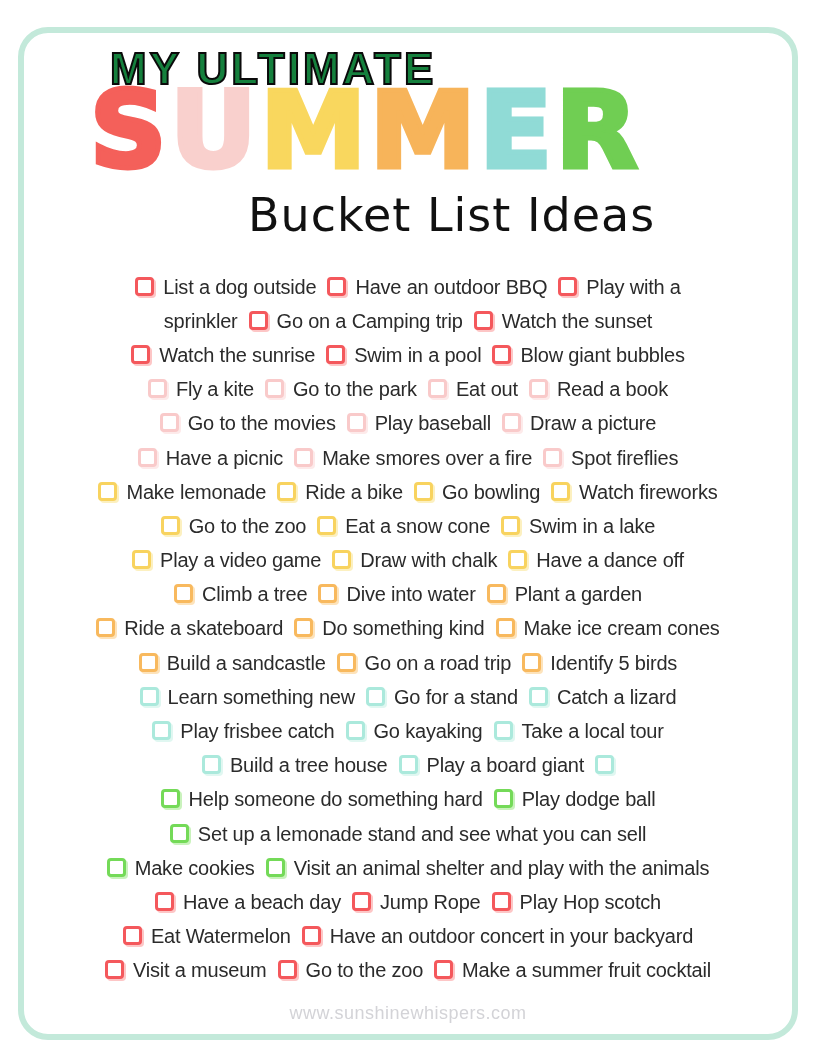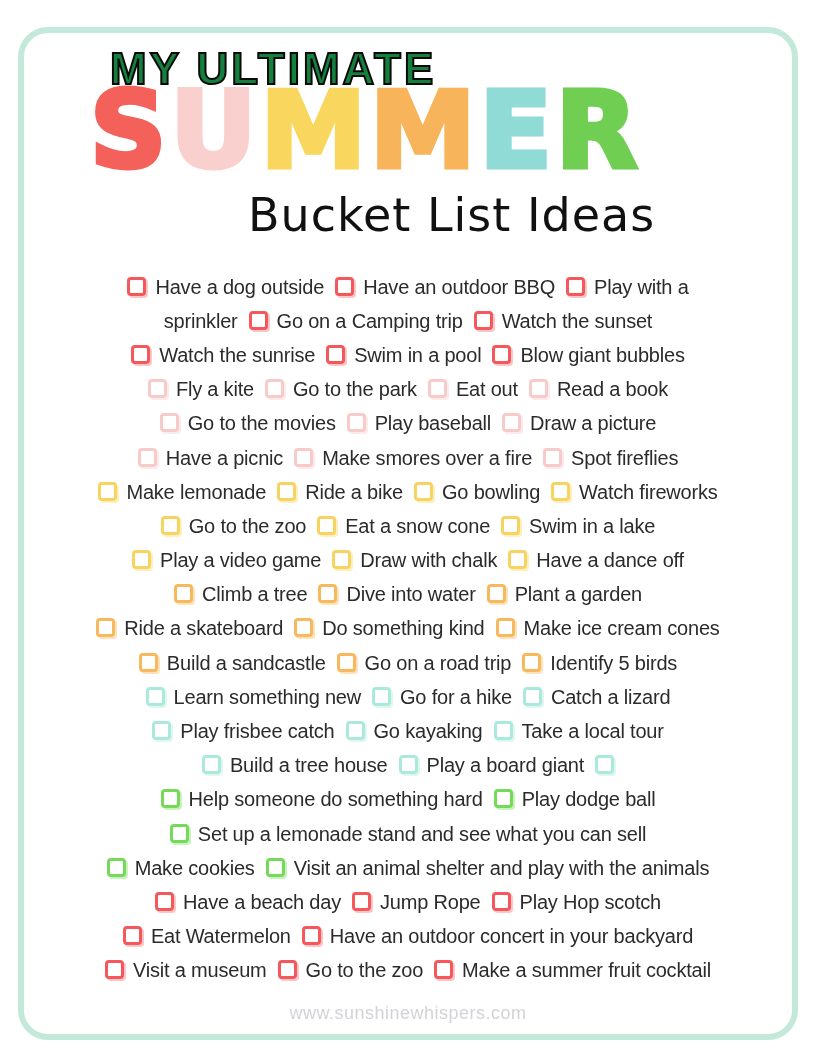--- a/index.html
+++ b/index.html
@@ -71,21 +71,21 @@
 <div class="kicker">MY ULTIMATE</div>
 
 <div class="summer"><span style="color: rgb(244, 96, 90);">S</span><span style="color: rgb(249, 208, 205);">U</span><span style="color: rgb(249, 215, 94);">M</span><span style="color: rgb(247, 180, 90);">M</span><span style="color: rgb(144, 219, 214);">E</span><span style="color: rgb(112, 206, 83);">R</span></div>
 
 <div class="subtitle">Bucket List Ideas</div>
 
 <div class="bucket-list">
     <div class="line">
       <span class="item">
         <span class="cb" style="border-color: rgb(244, 88, 92); box-shadow: rgb(253, 198, 198) 2px 2px 0px;"></span>
-        <span class="lab">Have a dog outside</span>
+        <span class="lab">List a dog outside</span>
       </span>
       <span class="item">
         <span class="cb" style="border-color: rgb(244, 88, 92); box-shadow: rgb(253, 198, 198) 2px 2px 0px;"></span>
         <span class="lab">Have an outdoor BBQ</span>
       </span>
       <span class="item">
         <span class="cb" style="border-color: rgb(244, 88, 92); box-shadow: rgb(253, 198, 198) 2px 2px 0px;"></span>
         <span class="lab">Play with a</span>
       </span>
     </div>
@@ -248,21 +248,21 @@
         <span class="lab">Identify 5 birds</span>
       </span>
     </div>
     <div class="line">
       <span class="item">
         <span class="cb" style="border-color: rgb(171, 233, 220); box-shadow: rgb(224, 247, 241) 2px 2px 0px;"></span>
         <span class="lab">Learn something new</span>
       </span>
       <span class="item">
         <span class="cb" style="border-color: rgb(171, 233, 220); box-shadow: rgb(224, 247, 241) 2px 2px 0px;"></span>
-        <span class="lab">Go for a hike</span>
+        <span class="lab">Go for a stand</span>
       </span>
       <span class="item">
         <span class="cb" style="border-color: rgb(171, 233, 220); box-shadow: rgb(224, 247, 241) 2px 2px 0px;"></span>
         <span class="lab">Catch a lizard</span>
       </span>
     </div>
     <div class="line">
       <span class="item">
         <span class="cb" style="border-color: rgb(171, 233, 220); box-shadow: rgb(224, 247, 241) 2px 2px 0px;"></span>
         <span class="lab">Play frisbee catch</span>

